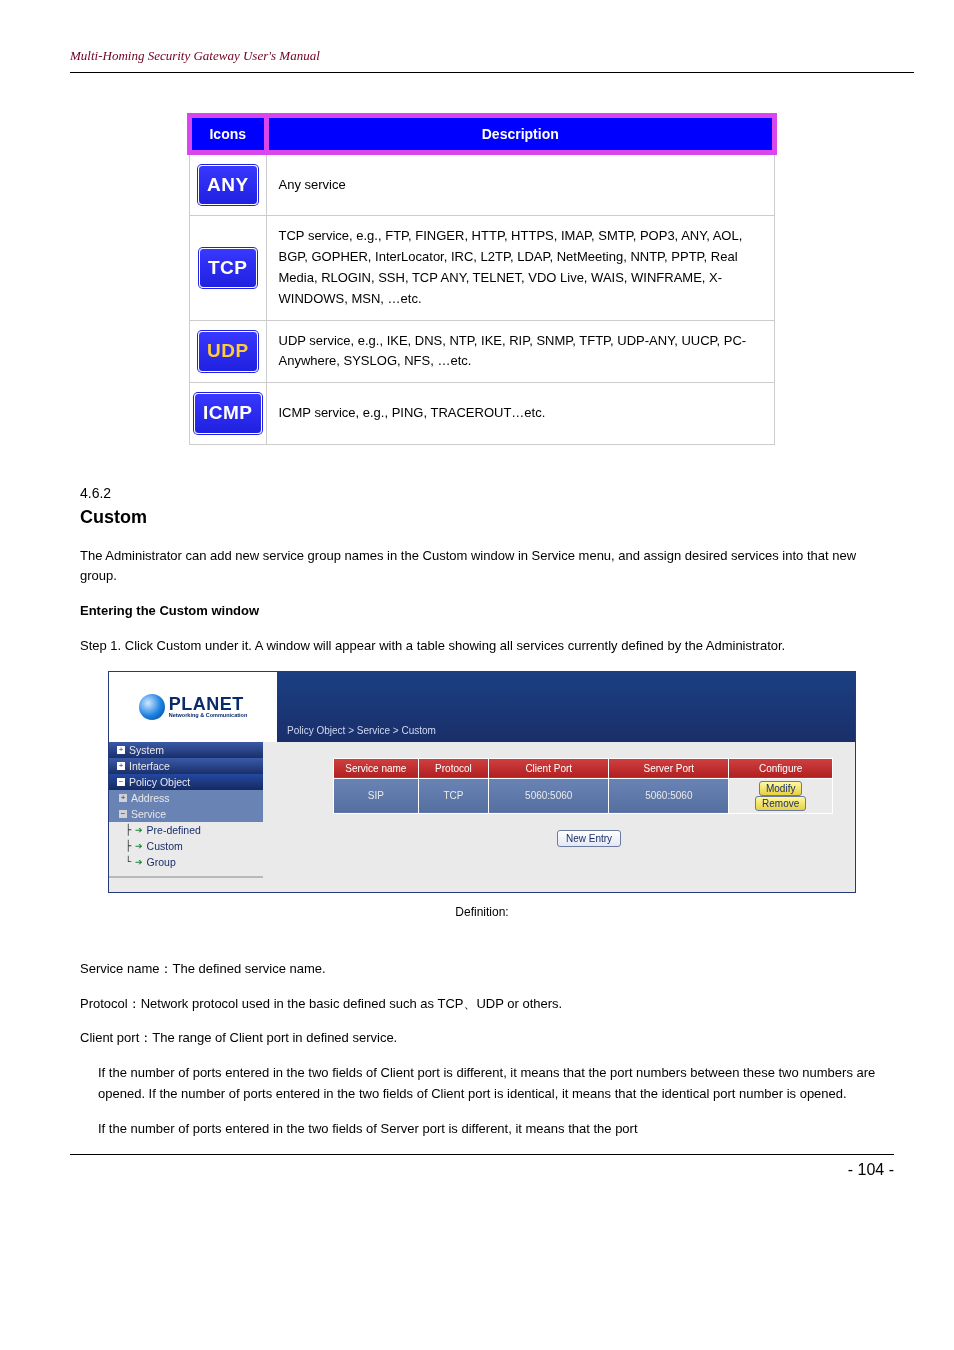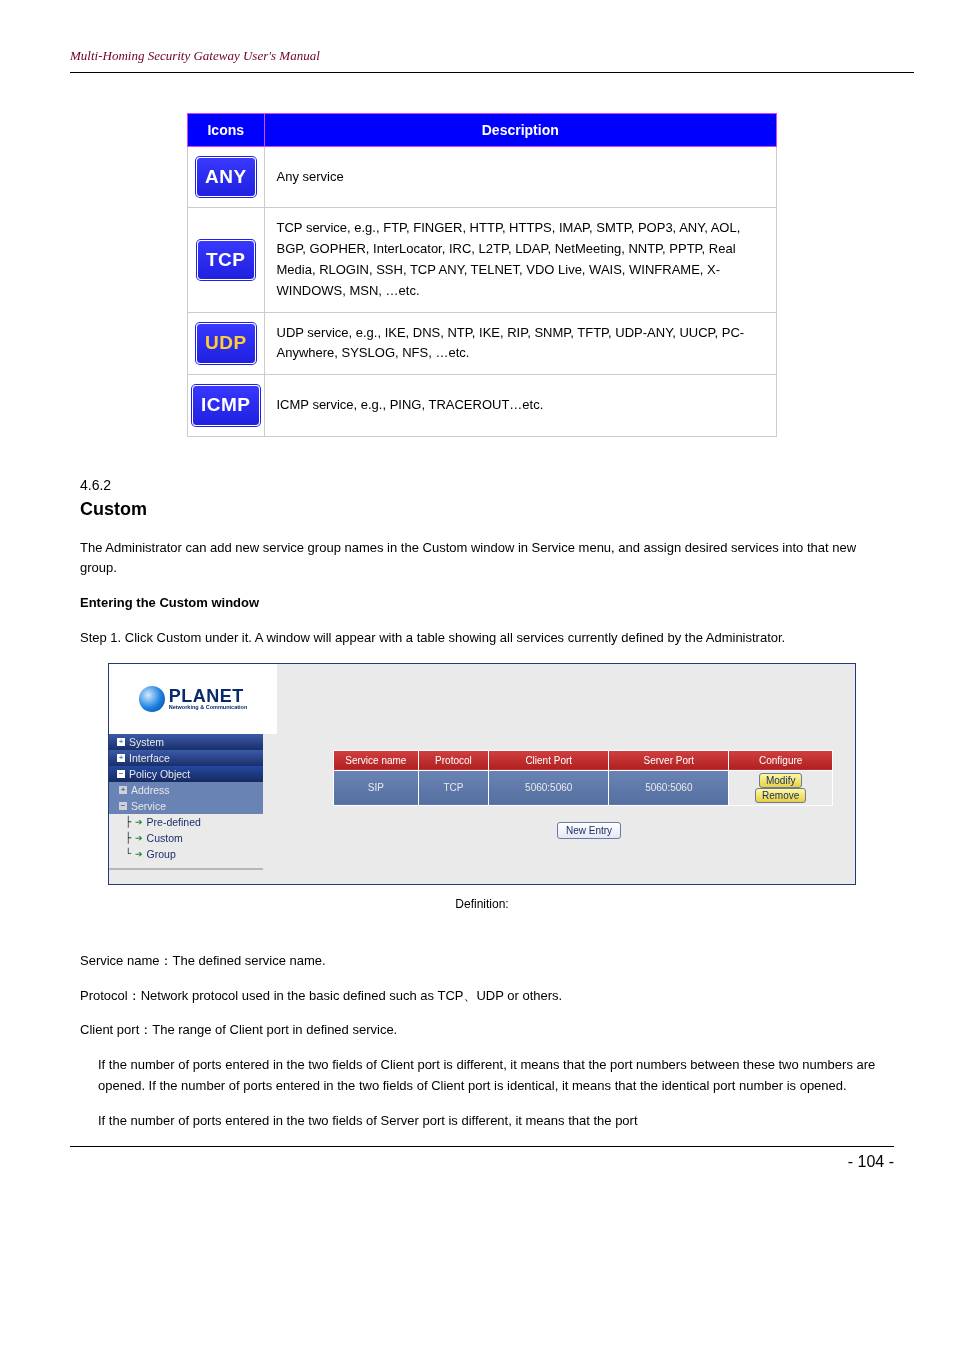--- a/index.html
+++ b/index.html
@@ -31,21 +31,21 @@
     border-collapse: collapse;
     margin: 40px auto 20px auto;
     width: 590px;
   }
   .proto-table th {
     background: #0000ff;
     color: #fff;
     font-weight: bold;
     font-size: 14px;
     padding: 8px 0;
-    border: 1px solid #d946ef;
+    border: 5px solid #d946ef;
     text-align: center;
   }
   .proto-table th:first-child { width: 70px; }
   .proto-table td {
     border: 1px solid #ccc;
     font-size: 13px;
     padding: 10px 12px;
     vertical-align: middle;
     line-height: 1.6;
   }
@@ -284,20 +284,23 @@
   <div class="shot-wrap">
     <div class="shot-top">
       <div class="shot-logo-cell">
         <div class="shot-logo">
           <div class="shot-logo-ball"></div>
           <div class="shot-logo-text">
             <span class="shot-logo-name">PLANET</span>
             <span class="shot-logo-sub">Networking &amp; Communication</span>
           </div>
         </div>
+      </div>
+      <div class="shot-banner">
+        <div class="shot-breadcrumb">Policy Object &gt; Service &gt; Custom</div>
       </div>
     </div>
     <div class="shot-body">
       <div class="nav">
         <div class="nav-row nav-l0">
           <span class="nav-box">+</span>
           <span>System</span>
         </div>
         <div class="nav-row nav-l0">
           <span class="nav-box">+</span>

